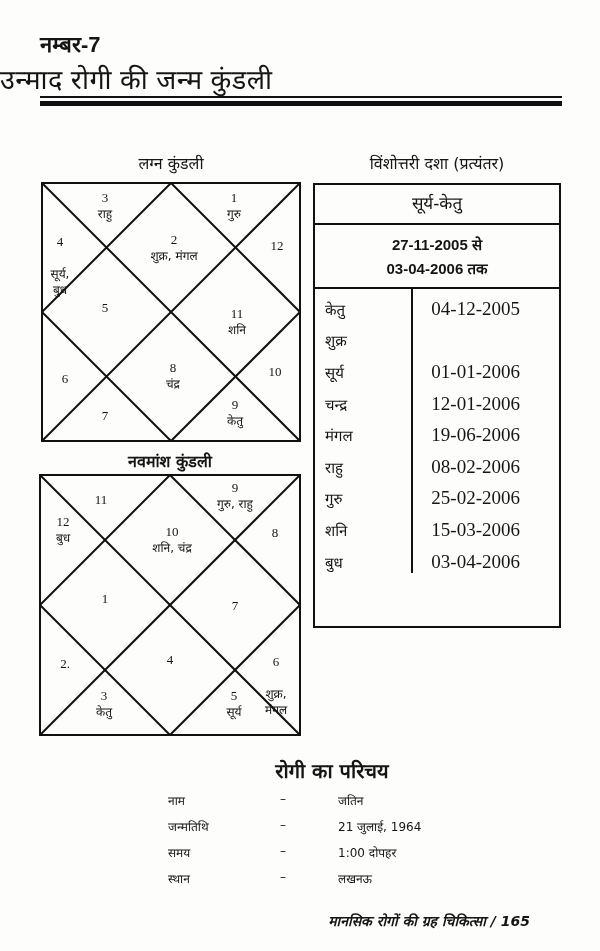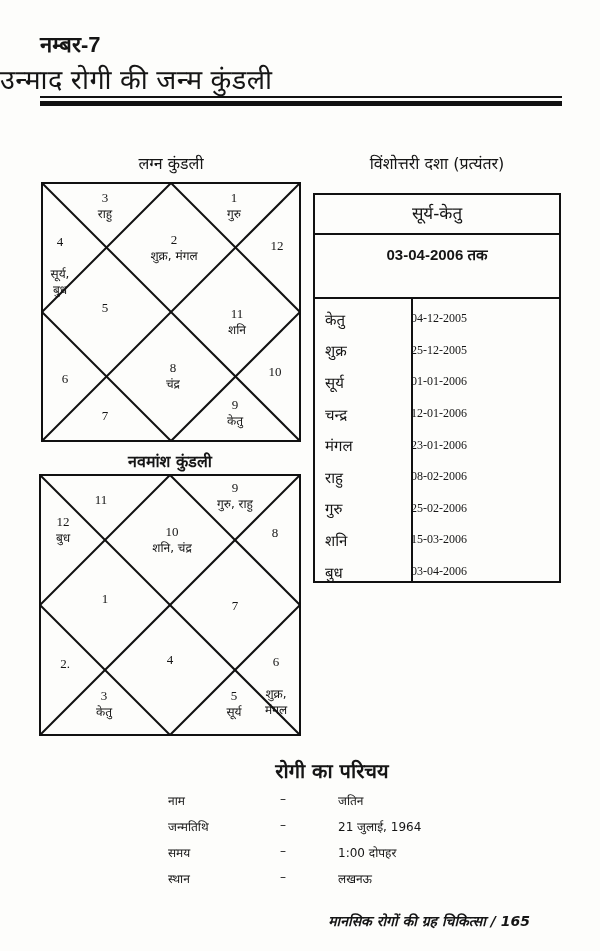--- a/index.html
+++ b/index.html
@@ -10,30 +10,30 @@
   .main-title { left:0; width:600px; top:60px; font-family:"Liberation Sans", sans-serif;
                 font-size:27px; letter-spacing:0.5px; }
   .rule-thin { left:40px; width:522px; top:96px; height:2px; background:#111; }
   .rule-thick { left:40px; width:522px; top:101px; height:5px; background:#111; }
   .sec-title { font-family:"DejaVu Sans", sans-serif; font-size:16px; text-align:center; }
   svg.kundli { position:absolute; }
   svg.kundli line, svg.kundli rect { stroke:#111; stroke-width:2; fill:none; }
   .hlabel { position:absolute; text-align:center; font-family:"DejaVu Serif", serif; font-size:12px; line-height:16px; }
   .hlabel .hn { display:block; font-family:"Liberation Serif", serif; font-size:13px; }
   .hlabel .hp { display:block; font-family:"DejaVu Sans", sans-serif; font-size:12px; }
-  .dasha { position:absolute; left:313px; top:193px; width:248px; height:390px; border:2px solid #111; box-sizing:border-box; }
+  .dasha { position:absolute; left:313px; top:183px; width:248px; height:445px; border:2px solid #111; box-sizing:border-box; }
   .dasha .head { height:38px; border-bottom:2px solid #111; text-align:center; line-height:36px;
                  font-family:"DejaVu Sans", sans-serif; font-size:17px; }
   .dasha .range { height:64px; border-bottom:2px solid #111; text-align:center;
                   font-family:"Liberation Sans", sans-serif; font-weight:bold; font-size:15px; line-height:24px; padding-top:8px; box-sizing:border-box; }
   .dasha .rows { position:relative; }
   .dasha .divider { position:absolute; left:96px; top:0; width:2px; height:284px; background:#111; }
   .drow { height:31.6px; display:flex; align-items:center; }
   .drow .pl { width:96px; padding-left:10px; box-sizing:border-box; font-family:"DejaVu Sans", sans-serif; font-size:15px; }
-  .drow .dt { flex:1; text-align:left; padding-right:26px; font-family:"Liberation Serif", serif; font-size:12px; }
+  .drow .dt { flex:1; text-align:right; padding-right:39px; font-family:"Liberation Serif", serif; font-size:19px; }
   .intro-title { left:0; width:600px; top:757px; text-align:center; font-family:"DejaVu Sans", sans-serif; font-weight:bold; font-size:20px;margin-left:32px; }
   .irow { position:absolute; left:168px; width:340px; height:26px; font-family:"DejaVu Sans", sans-serif; font-size:12px; }
   .irow .k { position:absolute; left:0; }
   .irow .s { position:absolute; left:112px; }
   .irow .v { position:absolute; left:170px; }
   .footer { right:70px; top:911px; font-family:"DejaVu Sans", sans-serif; font-style:italic; font-weight:bold; font-size:14px; }
 </style>
 </head>
 <body>
 
@@ -153,43 +153,43 @@
   <div class="hlabel" style="left:216px;top:688px;width:36px;">
     <span class="hn">5</span>
     <span class="hp">सूर्य</span>
   </div>
 </div>
 
 <div class="abs sec-title" style="left:313px;width:248px;top:152px;">विंशोत्तरी दशा (प्रत्यंतर)</div>
 <div class="dasha">
   <div class="head">सूर्य-केतु</div>
   <div class="range">
+    <div>27-11-2005 से</div>
     <div>03-04-2006 तक</div>
   </div>
   <div class="rows" style="padding-top:4px;">
     <div class="divider"></div>
     <div class="drow">
         <span class="pl">केतु</span>
         <span class="dt">04-12-2005</span>
       </div>
     <div class="drow">
         <span class="pl">शुक्र</span>
-        <span class="dt">25-12-2005</span>
       </div>
     <div class="drow">
         <span class="pl">सूर्य</span>
         <span class="dt">01-01-2006</span>
       </div>
     <div class="drow">
         <span class="pl">चन्द्र</span>
         <span class="dt">12-01-2006</span>
       </div>
     <div class="drow">
         <span class="pl">मंगल</span>
-        <span class="dt">23-01-2006</span>
+        <span class="dt">19-06-2006</span>
       </div>
     <div class="drow">
         <span class="pl">राहु</span>
         <span class="dt">08-02-2006</span>
       </div>
     <div class="drow">
         <span class="pl">गुरु</span>
         <span class="dt">25-02-2006</span>
       </div>
     <div class="drow">

